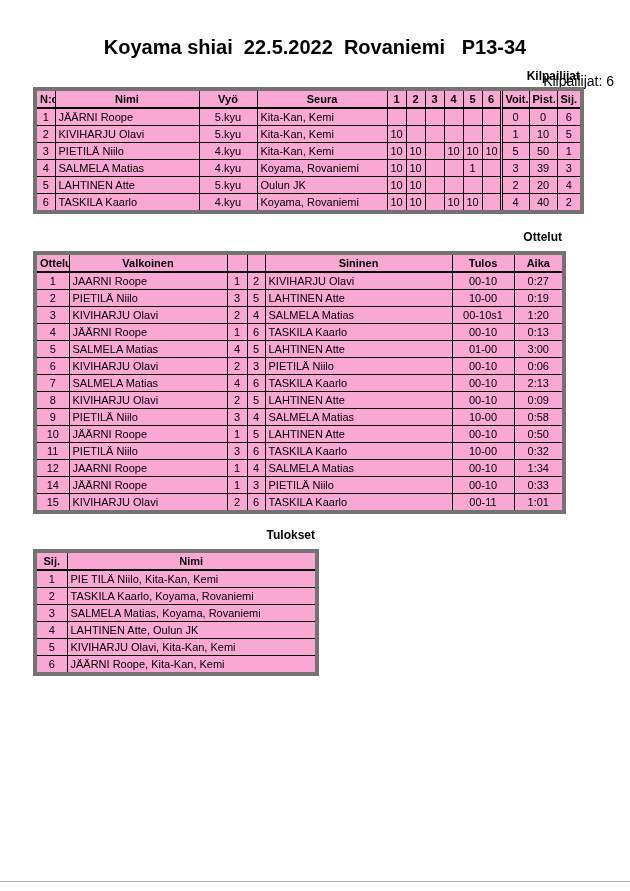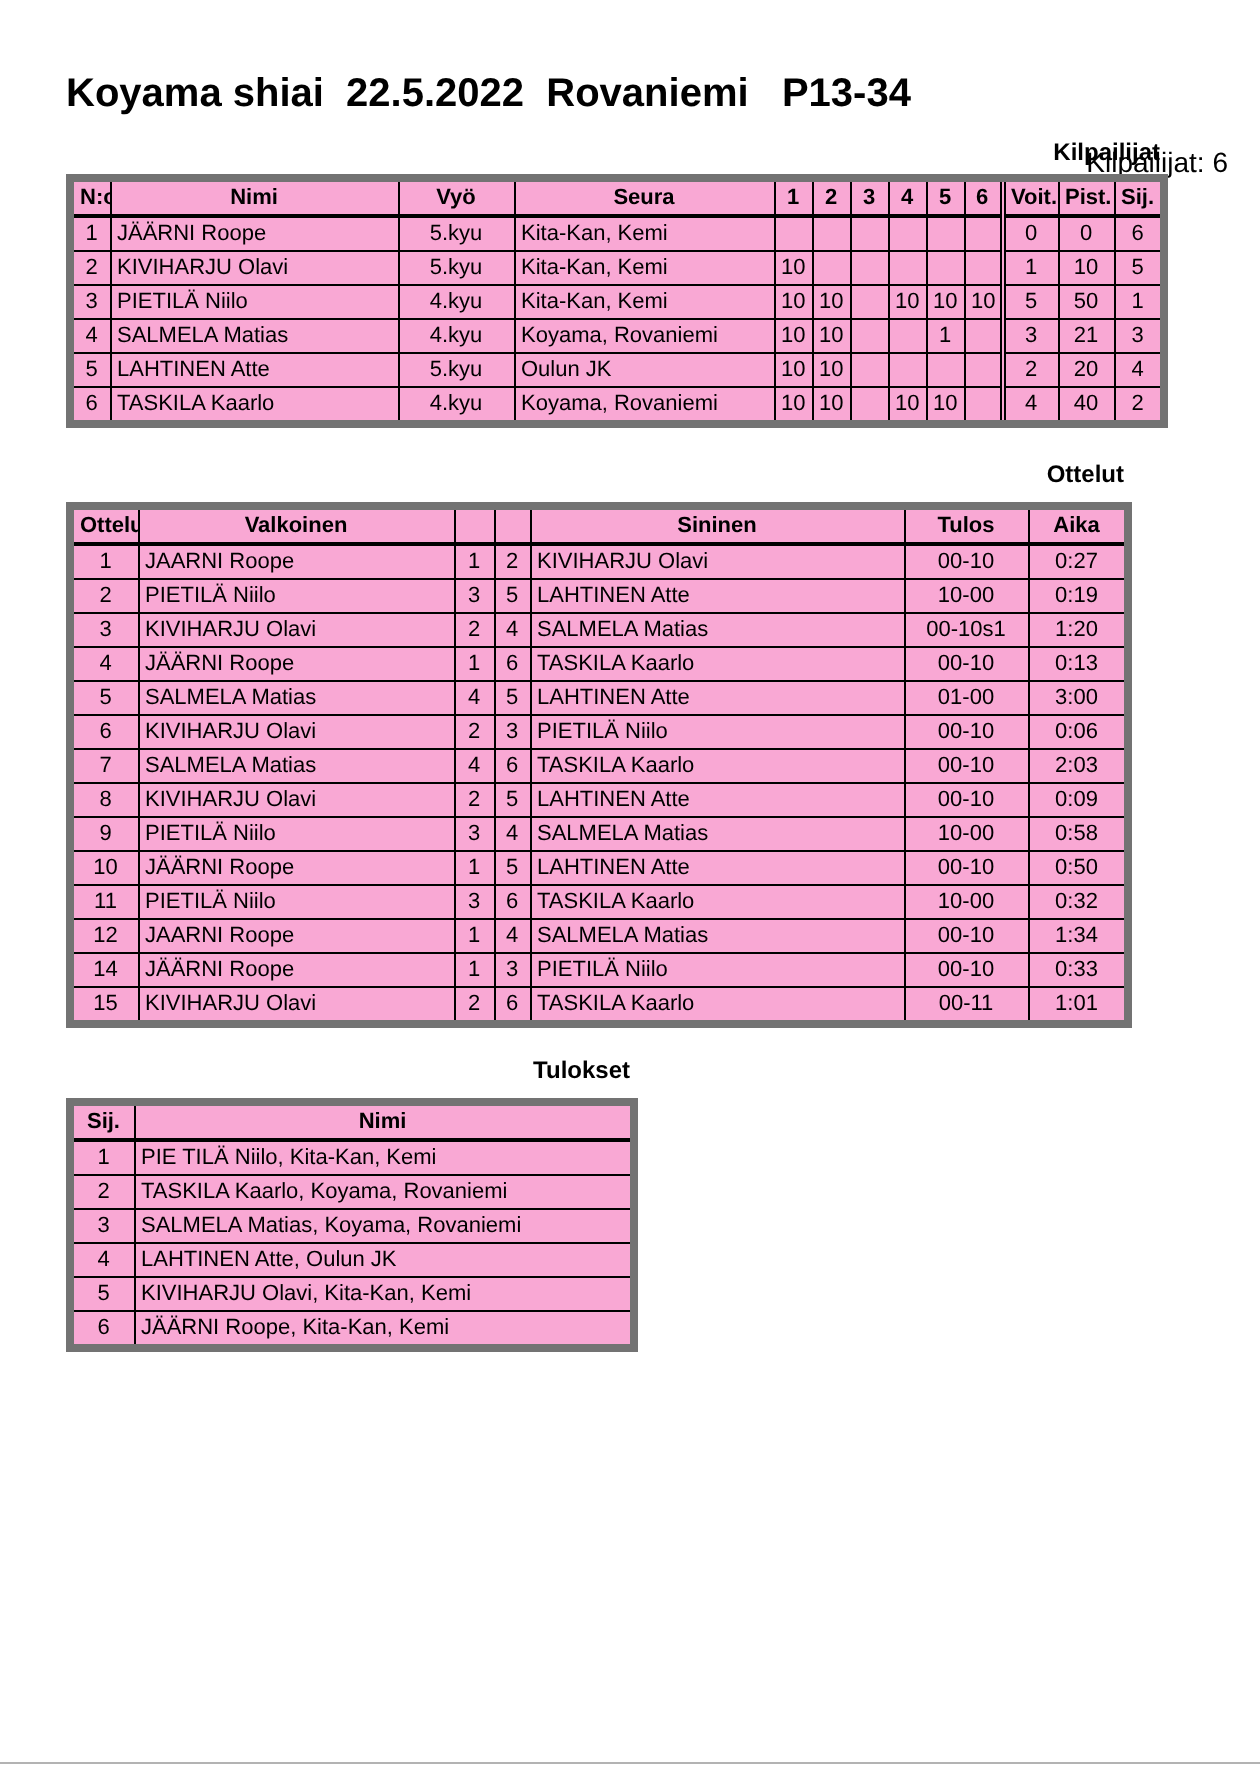--- a/index.html
+++ b/index.html
@@ -15,21 +15,21 @@
   .page {
     position: relative;
     width: 630px; height: 891px;
     padding: 36px 0 0 33px;
   }
   .title {
     margin: 0;
     width: 564px;
     font-size: 20px;
     font-weight: bold;
-    text-align: left;
+    text-align: center;
     white-space: pre;
   }
   .section { position: relative; }
   .section-title {
     font-size: 12px;
     font-weight: bold;
     text-align: right;
   }
   .competitors-title { width: 547px; margin: 10px 0 4px 0; }
   .matches-title     { width: 529px; margin: 16px 0 7px 0; }
@@ -164,21 +164,21 @@
             <td class="l">SALMELA Matias</td>
             <td class="c">4.kyu</td>
             <td class="l">Koyama, Rovaniemi</td>
             <td class="c">10</td>
             <td class="c">10</td>
             <td class="c"></td>
             <td class="c"></td>
             <td class="c">1</td>
             <td class="c"></td>
             <td class="c sep">3</td>
-            <td class="c">21</td>
+            <td class="c">39</td>
             <td class="c">3</td>
           </tr>
           <tr>
             <td class="c">5</td>
             <td class="l">LAHTINEN Atte</td>
             <td class="c">5.kyu</td>
             <td class="l">Oulun JK</td>
             <td class="c">10</td>
             <td class="c">10</td>
             <td class="c"></td>
@@ -286,21 +286,21 @@
             <td class="c">00-10</td>
             <td class="c">0:06</td>
           </tr>
           <tr>
             <td class="c">7</td>
             <td class="l">SALMELA Matias</td>
             <td class="c">4</td>
             <td class="c">6</td>
             <td class="l">TASKILA Kaarlo</td>
             <td class="c">00-10</td>
-            <td class="c">2:03</td>
+            <td class="c">2:13</td>
           </tr>
           <tr>
             <td class="c">8</td>
             <td class="l">KIVIHARJU Olavi</td>
             <td class="c">2</td>
             <td class="c">5</td>
             <td class="l">LAHTINEN Atte</td>
             <td class="c">00-10</td>
             <td class="c">0:09</td>
           </tr>

